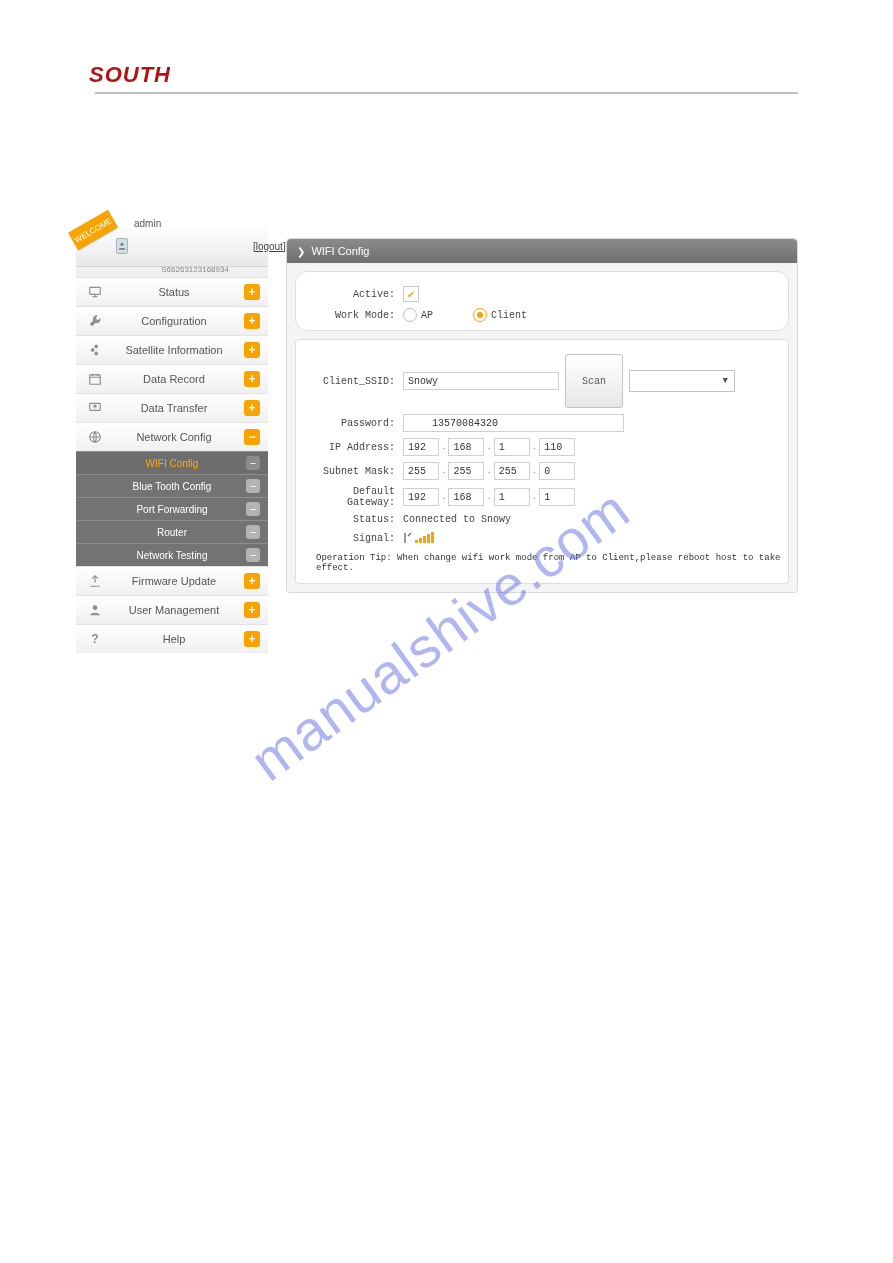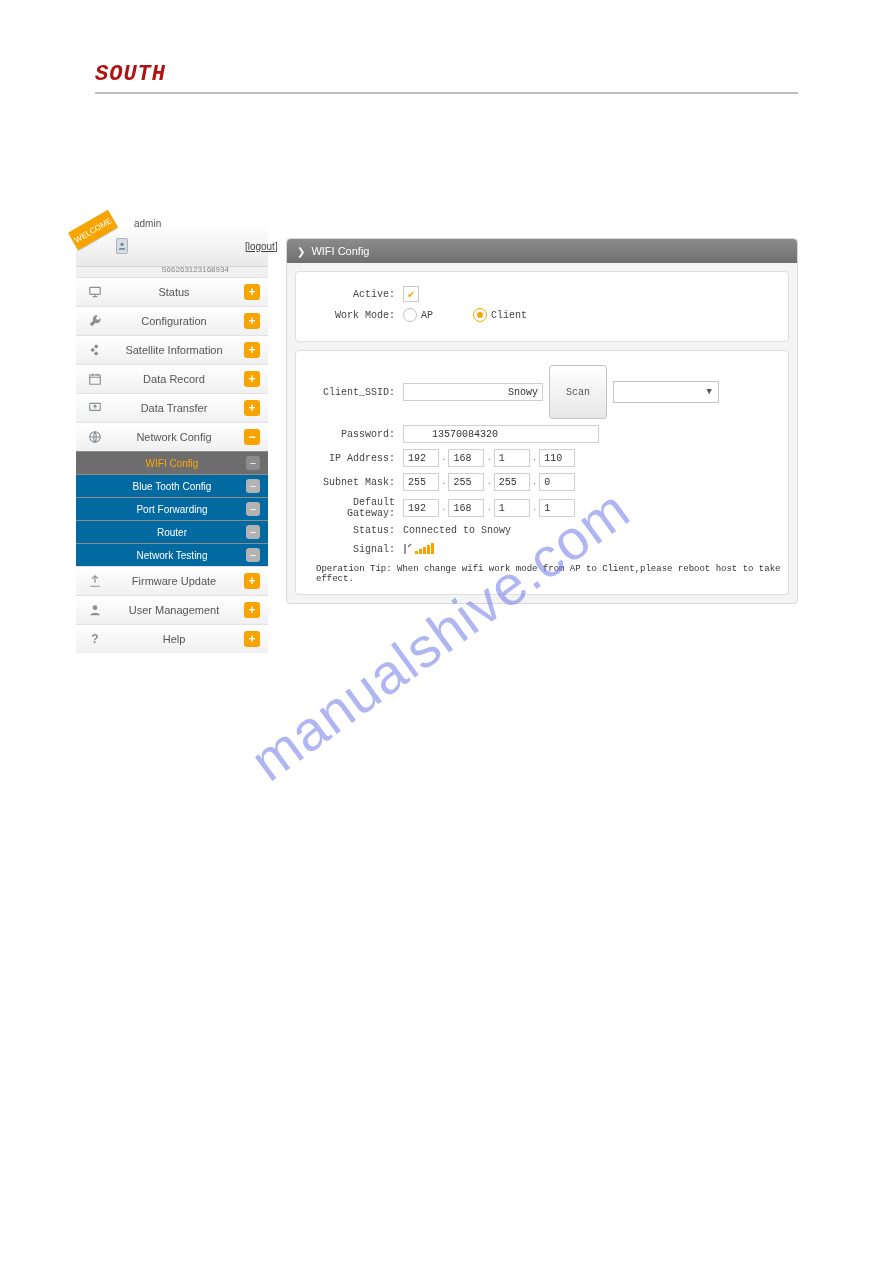--- a/index.html
+++ b/index.html
@@ -13,23 +13,23 @@
     overflow: hidden;
   }
   .page {
     position: relative;
     width: 893px;
     height: 1263px;
     box-sizing: border-box;
   }
   .logo {
     position: absolute;
-    left: 95px;
+    left: 89px;
     top: 62px;
-    font-family: Liberation Mono, monospace;
+    font-family: Liberation Sans, sans-serif;
     font-weight: 900;
     font-style: italic;
     font-size: 22px;
     letter-spacing: 1px;
     color: #b21212;
   }
   .hr {
     position: absolute;
     left: 95px;
     top: 92px;
@@ -90,21 +90,21 @@
   .avatar svg { width: 10px; height: 10px; }
   .userblock {
     display: flex;
     flex-direction: row;
     font-size: 10px;
     color: #555;
     line-height: 11px;
   }
   .userid { font-size: 8px; color: #888; margin-top: 46px; }
   .logout {
-    margin-left: 16px;
+    margin-left: 24px;
     font-size: 10px;
     color: #444;
     text-decoration: underline;
     cursor: pointer;
   }
   .side-gap {
     height: 10px;
     background: #f0f0f0;
   }
   .nav-item {
@@ -139,21 +139,21 @@
     align-items: center;
     justify-content: center;
     color: #fff;
     font-size: 12px;
     font-weight: bold;
   }
   .badge.plus  { background: #f7a400; }
   .badge.minus { background: #f7a400; }
   .sub-item {
     height: 22px;
-    background: #0369a1;
+    background: #737373;
     color: #fff;
     font-size: 10px;
     display: flex;
     align-items: center;
     justify-content: center;
     position: relative;
     border-top: 1px solid #8d8d8d;
     cursor: pointer;
   }
   .sub-item.active {
@@ -196,22 +196,22 @@
     padding-left: 10px;
   }
   .content-header .chev {
     margin-right: 6px;
     font-size: 10px;
   }
   .panel-top {
     margin: 8px;
     background: #fff;
     border: 1px solid #dedede;
-    border-radius: 4px;
-    padding: 8px 4px 13px 4px;
+    border-radius: 12px;
+    padding: 8px 4px 2px 4px;
   }
   .row {
     display: flex;
     align-items: center;
     margin: 6px 0;
     font-size: 10px;
     color: #444;
     font-family: "Courier New", monospace;
   }
   .row .lab {
@@ -474,29 +474,29 @@
           <span class="radio inner">
               <span class="dot"></span>
             </span>
           <span class="txt">Client</span>
         </div>
       </div>
 
       <div class="panel-body">
         <div class="row">
           <span class="lab">Client_SSID:</span>
-          <input class="input" style="width: 140px; text-align: right;" value="Snowy">
+          <input class="input" style="width: 156px;" value="Snowy">
           <span class="btn">Scan</span>
           <span class="select">
             <span class="caret">▼</span>
           </span>
         </div>
         <div class="row">
           <span class="lab">Password:</span>
-          <input class="input" style="width: 196px; padding-left: 28px;" value="13570084320">
+          <input class="input" style="width: 221px; padding-left: 28px;" value="13570084320">
         </div>
         <div class="row">
           <span class="lab">IP Address:</span>
           <input class="input oct" value="192" style="">
             <span class="dot-sep">.</span>
           <input class="input oct" value="168" style="">
             <span class="dot-sep">.</span>
           <input class="input oct" value="1" style="">
             <span class="dot-sep">.</span>
           <input class="input oct" value="110" style="">

